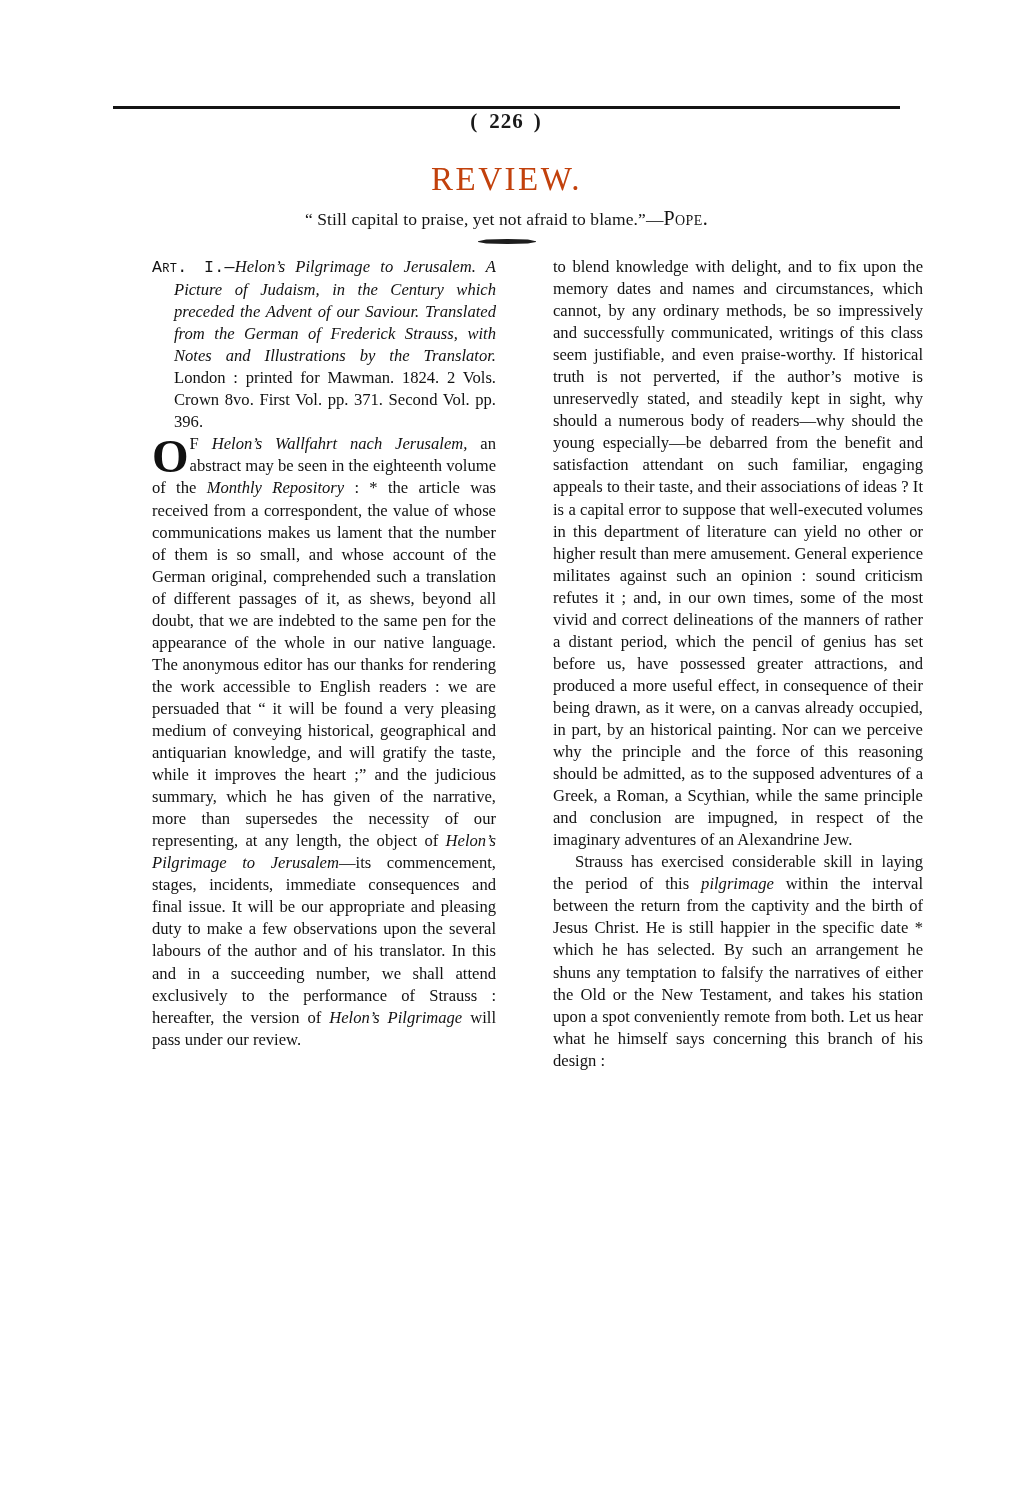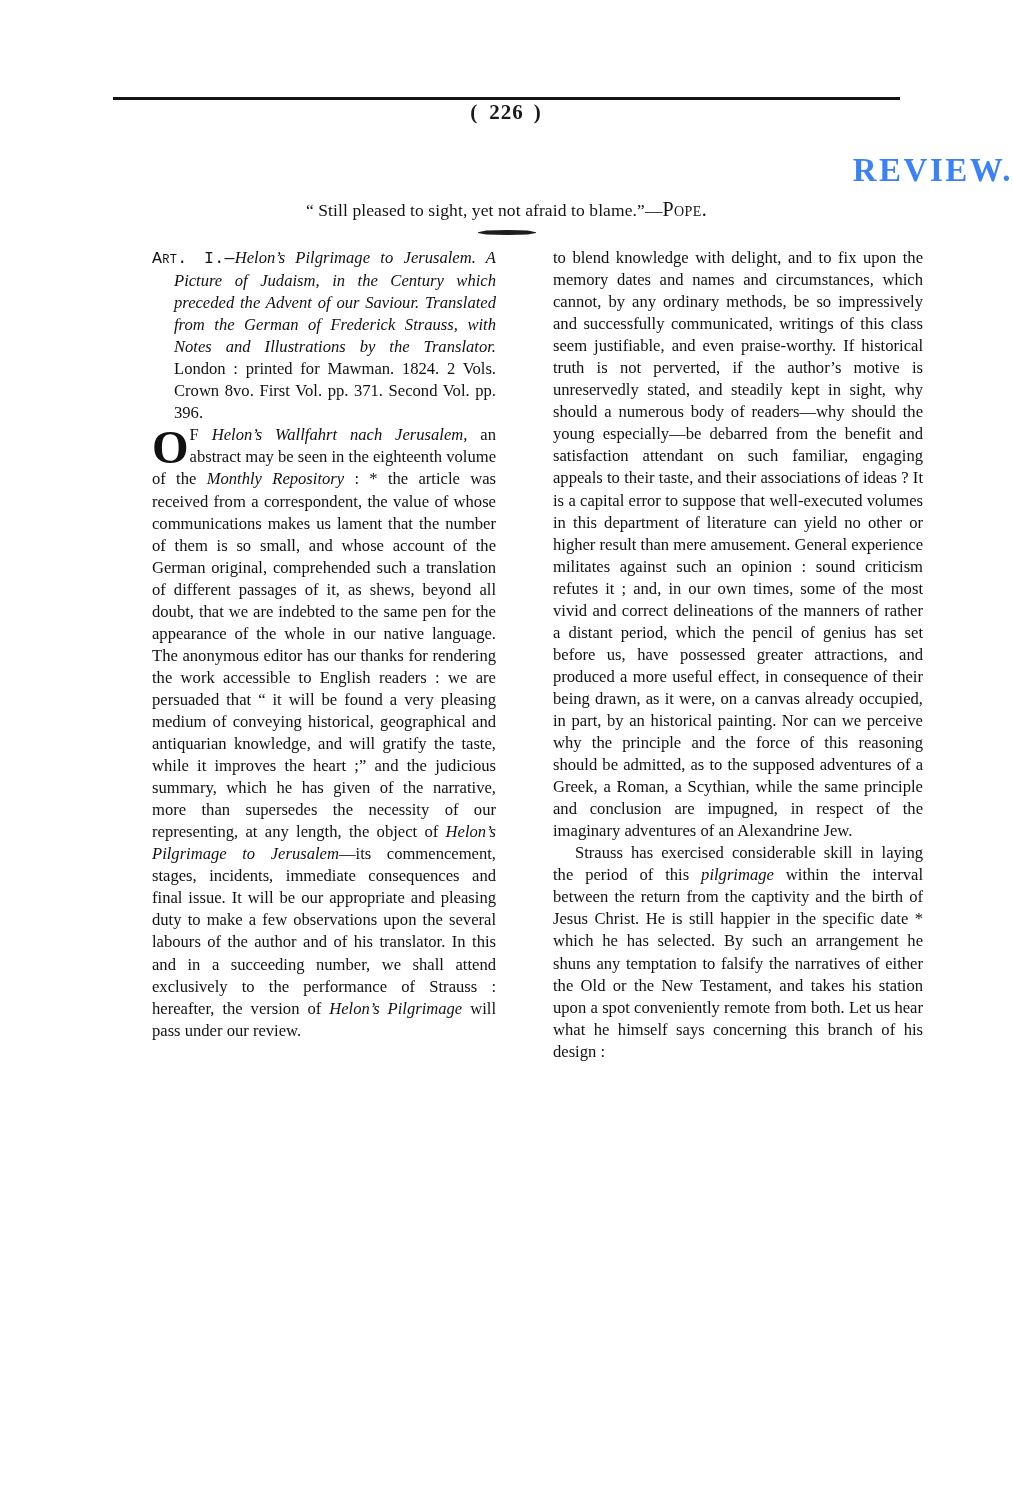--- a/index.html
+++ b/index.html
@@ -9,21 +9,21 @@
     background: #ffffff;
   }
   body {
     font-family: "Liberation Serif", "DejaVu Serif", serif;
     color: #111111;
   }
   #page {
     position: relative;
     width: 1013px;
     height: 1078px;
-    margin: 2px auto;
+    margin: 11px auto;
     background: #ffffff;
     overflow: hidden;
   }
 
   
   .top-rule {
     position: absolute;
     left: 113px;
     top: 95px;
     width: 787px;
@@ -42,25 +42,25 @@
     color: #1a1a1a;
   }
   .folio .paren { font-weight: 700; }
   .folio .num { letter-spacing: 1px; padding: 0 10px; }
 
   .review-title {
     position: absolute;
     left: 0;
     top: 150px;
     width: 1013px;
-    text-align: right;
+    text-align: center;
     font-size: 33px;
     letter-spacing: 2.5px;
-    font-weight: 700;
-    color: #3b82f6;
+    font-weight: 400;
+    color: #c2410c;
     font-family: "Liberation Serif", "DejaVu Serif", serif;
   }
   .epigraph {
     position: absolute;
     left: 0;
     top: 196px;
     width: 1013px;
     text-align: center;
     font-size: 17.5px;
     color: #141414;
@@ -159,21 +159,21 @@
 
   <div class="top-rule"></div>
 
   <div class="folio">
     <span class="paren">(</span><span class="num">226</span><span class="paren">)</span>
   </div>
 
   <div class="review-title">REVIEW.</div>
 
   <div class="epigraph">
-    <span>“ Still pleased to sight, yet not afraid to blame.”—</span><span class="attrib">Pope.</span>
+    <span>“ Still capital to praise, yet not afraid to blame.”—</span><span class="attrib">Pope.</span>
   </div>
 
   <div class="orn-rule"></div>
 
   <div class="col col-left">
 
     <p class="art-head">
       <span class="hang"><span class="artlabel">Art. I.—</span><i>Helon’s Pilgrimage to Jerusalem. A Picture of Judaism, in the Century which preceded the Advent of our Saviour. Translated from the German of Frederick Strauss, with Notes and Illustrations by the Translator.</i><span> London : printed for Mawman. 1824. 2 Vols. Crown 8vo. First Vol. pp. 371. Second Vol. pp. 396.</span></span>
     </p>
 

